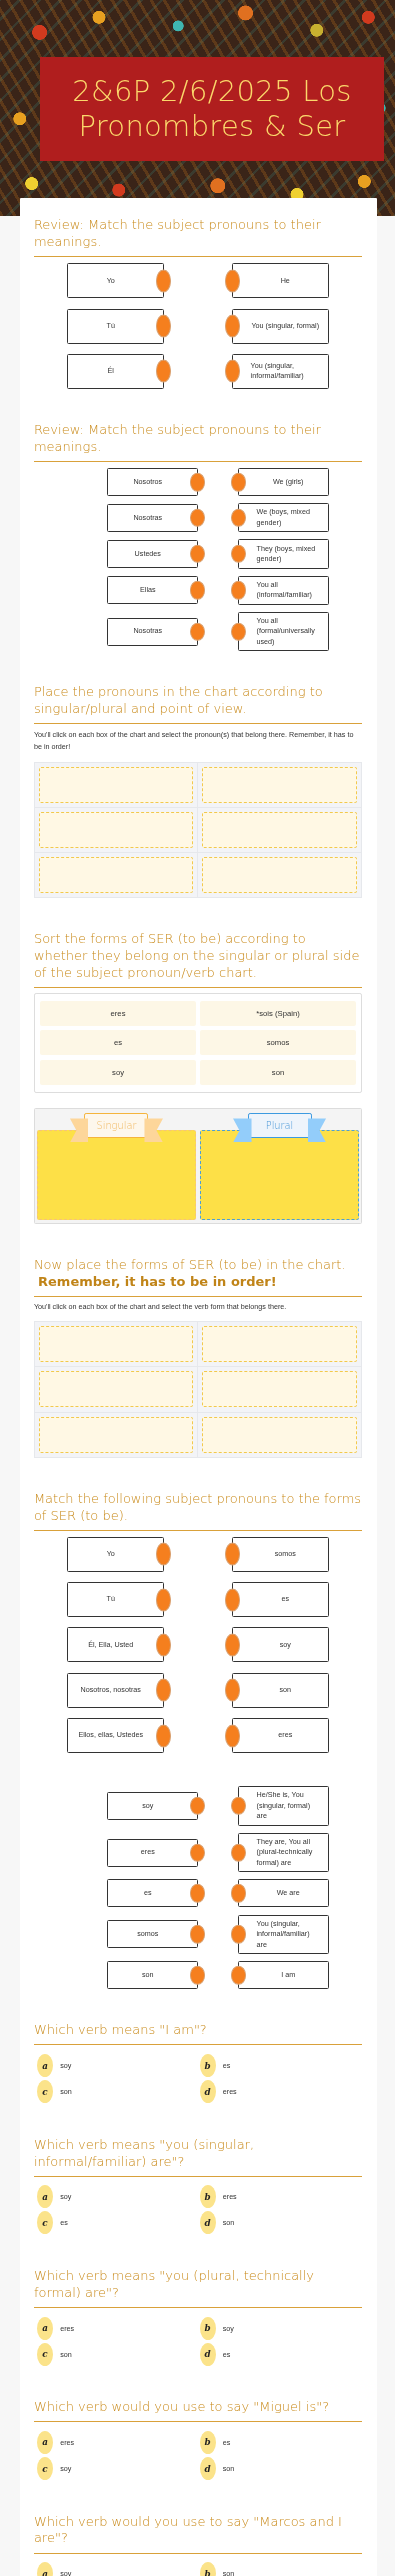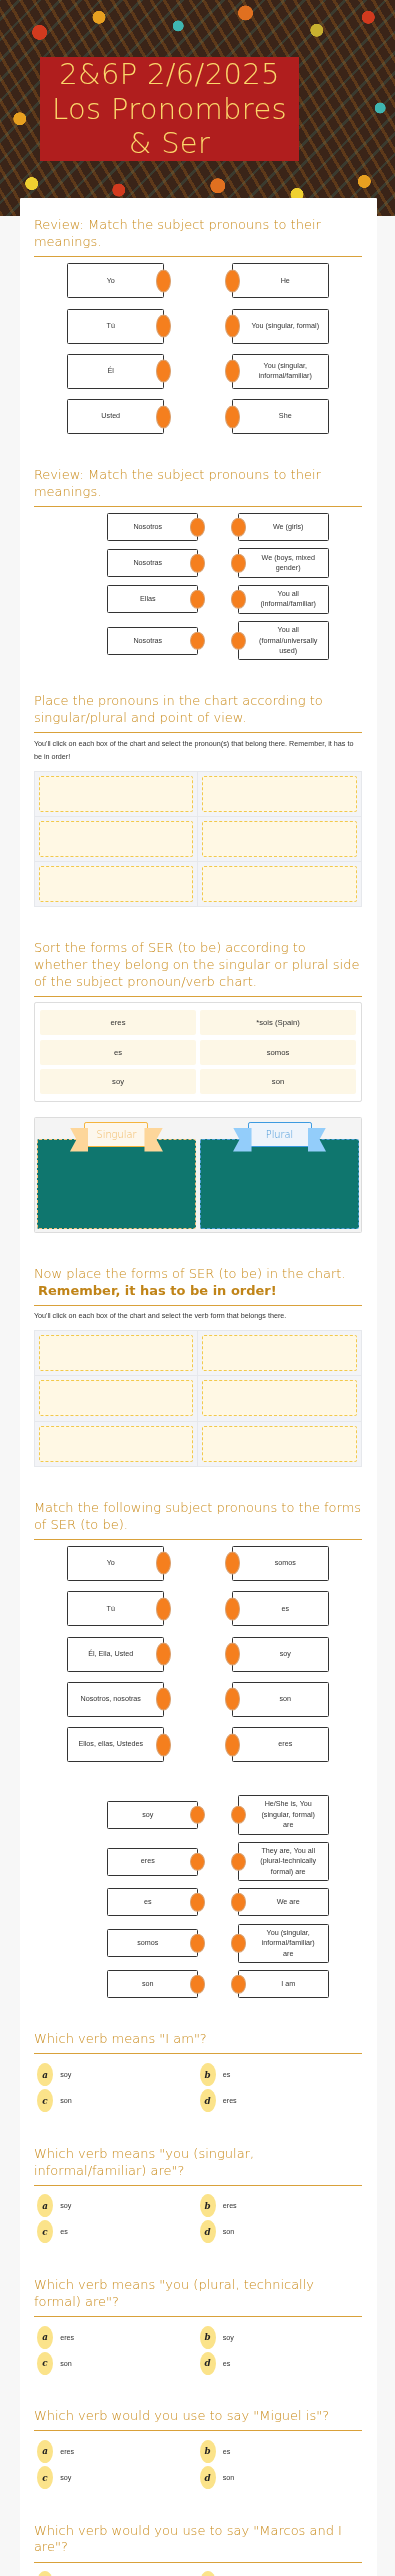--- a/index.html
+++ b/index.html
@@ -18,21 +18,21 @@
       radial-gradient(circle at 96% 50%, #3fb5b0 0 5.2px, transparent 5.7px),
       radial-gradient(circle at 8% 85%, #f0d030 0 6.2px, transparent 6.7px),
       radial-gradient(circle at 30% 88%, #d23a1e 0 6.2px, transparent 6.7px),
       radial-gradient(circle at 55% 86%, #e07020 0 7.2px, transparent 7.7px),
       radial-gradient(circle at 75% 90%, #f0d030 0 6.2px, transparent 6.7px),
       radial-gradient(circle at 92% 84%, #e8a020 0 6.2px, transparent 6.7px),
       repeating-linear-gradient(60deg, rgba(200,120,30,0.25) 0 3.1px, transparent 3.1px 11.3px),
       repeating-linear-gradient(-45deg, rgba(60,160,150,0.18) 0 2.6px, transparent 2.6px 14.4px);
   }
   .title-box {
-    position: absolute; left: 40px; top: 57px; width: 259px; height: 104px;
+    position: absolute; left: 40px; top: 57px; width: 344px; height: 104px;
     background: #b01e1e; display: flex; align-items: center; justify-content: center;
     text-align: center; padding: 5.2px 10.3px;
   }
   .title-box h1 {
     font-family: "DejaVu Sans", sans-serif; font-weight: 300;
     font-size: 29px; line-height: 1.2; color: #fbd86b; letter-spacing: 0.3px;
   }
   .card {
     position: relative; margin: -18.5px auto 0; width: 357px; background: #fff;
     padding: 10.3px 14.4px 20.6px; border-radius: 1px;
@@ -44,21 +44,21 @@
     line-height: 1.3; color: #c98a1a; padding-bottom: 5.2px; border-bottom: 0.5px solid #d9a13a;
   }
   .sec-title b { font-weight: 700; color: #c08418; }
   .sec-desc { font-size: 7.2px; line-height: 1.8; color: #333; margin: 4.1px 0 7.2px; }
 
   
   .match { margin-top: 6.2px; }
   .mrow { display: flex; justify-content: space-between; padding: 0 33px 0 33px; margin-bottom: 10.3px; align-items: center; }
   .mbox {
     position: relative; width: 97px; min-height: 35px; border: 0.5px solid #333; border-radius: 1.5px;
-    display: flex; align-items: center; justify-content: center; text-align: center;
+    display: flex; align-items: center; justify-content: center; 
     font-size: 7.2px; line-height: 1.45; padding: 3.1px 8.2px; background: #fff;
   }
   .mbox.left { padding-right: 17.5px; }
   .mbox.right { padding-left: 17.5px; }
   .mdot {
     position: absolute; width: 15.5px; height: 23px; border-radius: 50%;
     background: #f57f1e; border: 0.5px solid #d8a070; top: 50%; transform: translateY(-50%);
   }
   .mbox.left .mdot { right: -8.2px; }
   .mbox.right .mdot { left: -8.2px; }
@@ -83,21 +83,21 @@
     display: grid; grid-template-columns: 1fr 1fr; gap: 4.1px 4.1px; margin-top: 5.2px;
   }
   .chip {
     height: 25px; border-radius: 2.1px; background: #fdf7e6; display: flex; align-items: center;
     justify-content: center; font-size: 7.7px; color: #333;
   }
   .buckets {
     margin-top: 15.5px; border: 0.5px solid #dcdcdc; border-radius: 1.5px; background: #f4f4f4;
     display: grid; grid-template-columns: 1fr 1fr; gap: 4.1px; padding: 4.1px 2.1px 3.1px 2.1px;
   }
-  .bucket { position: relative; height: 90px; margin-top: 16.5px; border-radius: 2.1px; background: #0f766e; }
+  .bucket { position: relative; height: 90px; margin-top: 16.5px; border-radius: 2.1px; background: #fde047; }
   .bucket.sing { border: 1px dashed #f5c37a; }
   .bucket.plur { border: 1px dashed #4e9fd8; }
   .ribbon {
     position: absolute; top: -17.5px; left: 50%; transform: translateX(-50%); width: 64px; height: 25px;
     border-radius: 2.1px; display: flex; align-items: center; justify-content: center; font-size: 9.8px;
     font-family: "DejaVu Sans", sans-serif; font-weight: 300; z-index: 2;
   }
   .ribbon::before, .ribbon::after {
     content: ""; position: absolute; top: 4.1px; width: 18.5px; height: 24px; z-index: -1;
   }
@@ -155,30 +155,20 @@
       <div class="mrow">
         <div class="mbox left">
             <span>Él</span>
             <span class="mdot"></span>
           </div>
         <div class="mbox right">
             <span class="mdot"></span>
             <span>You (singular, informal/familiar)</span>
           </div>
       </div>
-      <div class="mrow">
-        <div class="mbox left">
-            <span>Usted</span>
-            <span class="mdot"></span>
-          </div>
-        <div class="mbox right">
-            <span class="mdot"></span>
-            <span>She</span>
-          </div>
-      </div>
     </div>
   </div>
 
   <div class="section">
     <h2 class="sec-title">Review:  Match the subject pronouns to their meanings.</h2>
     <div class="match compact">
       <div class="mrow">
         <div class="mbox left">
             <span>Nosotros</span>
             <span class="mdot"></span>
@@ -189,20 +179,30 @@
           </div>
       </div>
       <div class="mrow">
         <div class="mbox left">
             <span>Nosotras</span>
             <span class="mdot"></span>
           </div>
         <div class="mbox right">
             <span class="mdot"></span>
             <span>We (boys, mixed gender)</span>
+          </div>
+      </div>
+      <div class="mrow">
+        <div class="mbox left">
+            <span>Ustedes</span>
+            <span class="mdot"></span>
+          </div>
+        <div class="mbox right">
+            <span class="mdot"></span>
+            <span>They (boys, mixed gender)</span>
           </div>
       </div>
       <div class="mrow">
         <div class="mbox left">
             <span>Ellas</span>
             <span class="mdot"></span>
           </div>
         <div class="mbox right">
             <span class="mdot"></span>
             <span>You all (informal/familiar)</span>

